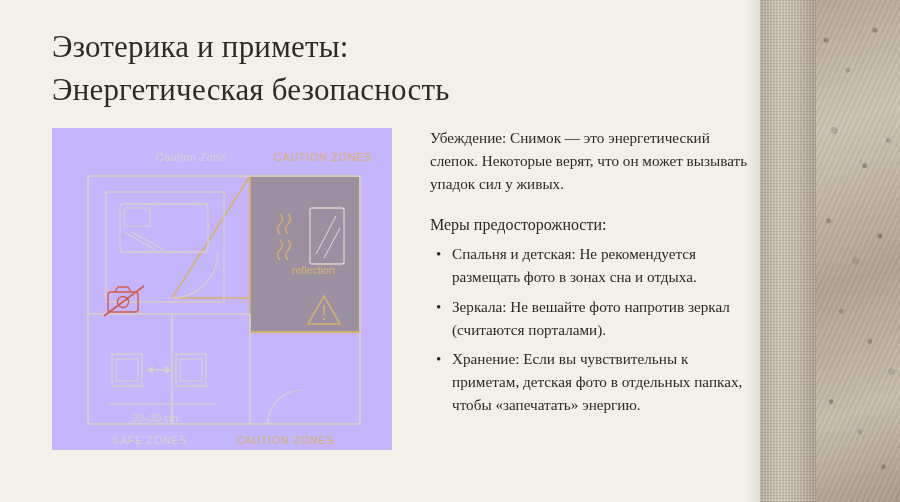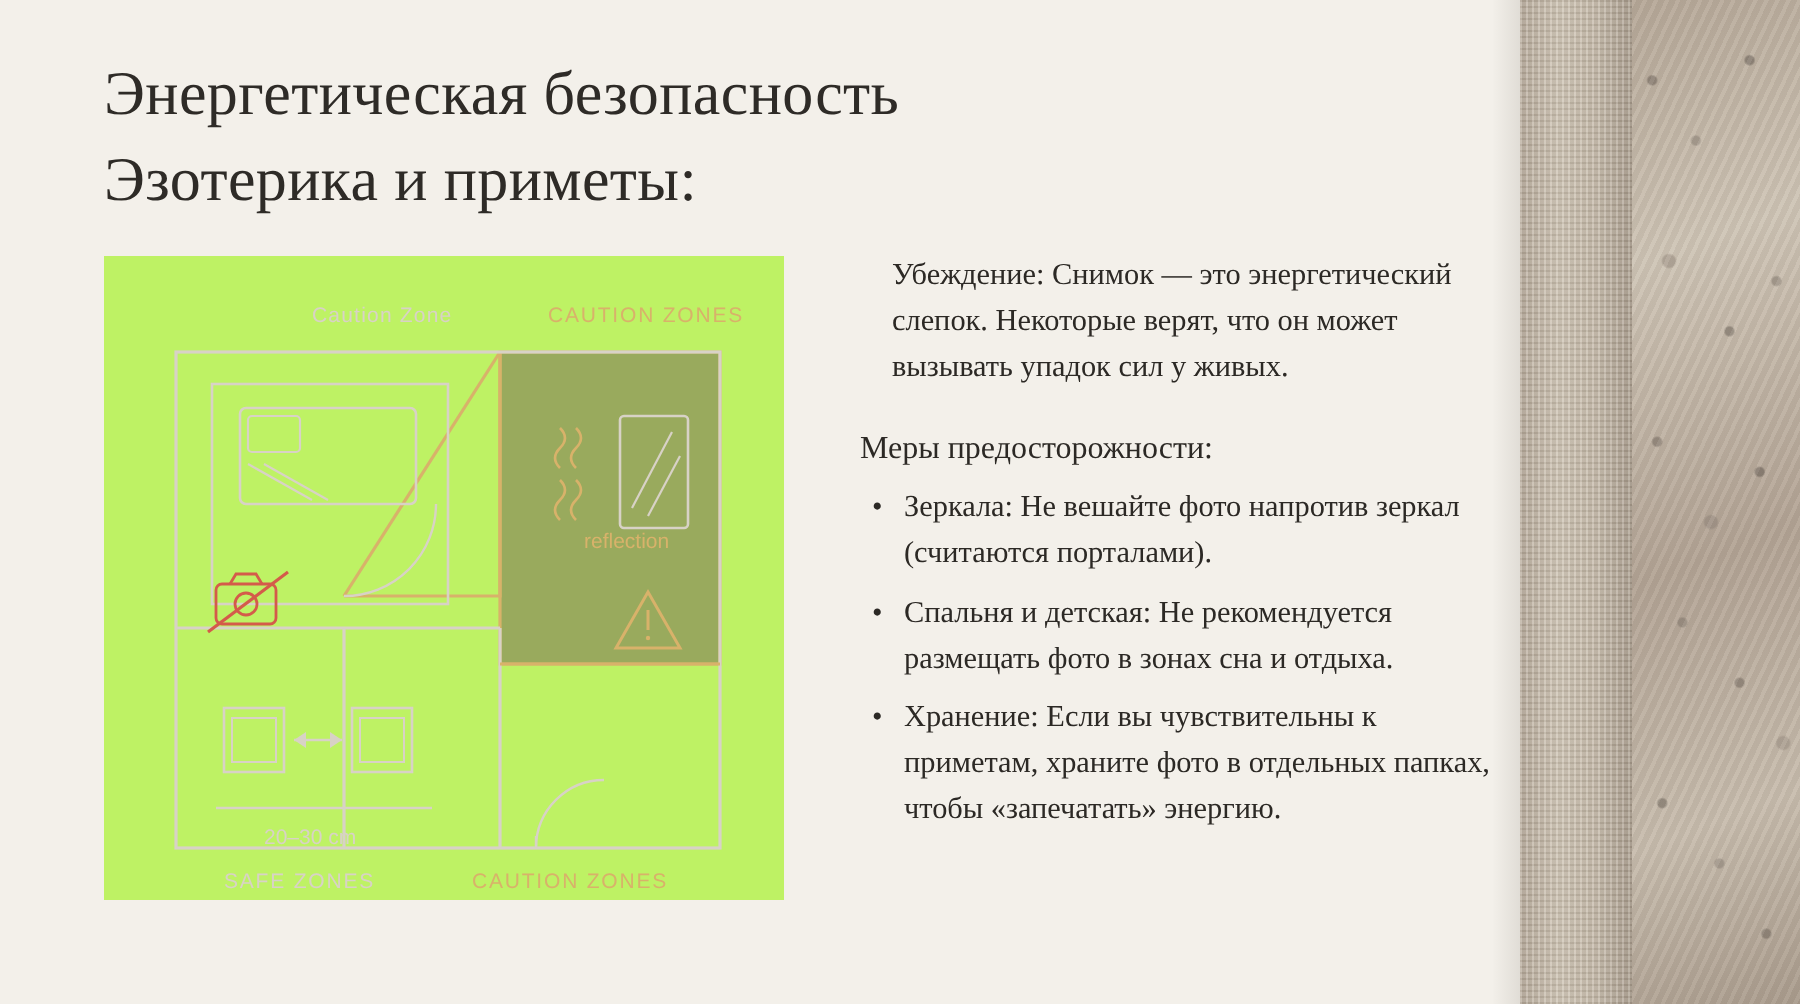--- a/index.html
+++ b/index.html
@@ -102,38 +102,38 @@
   }
   .heading .line { display: block; }
 
   
   .plan-card {
     position: absolute;
     left: 52px;
     top: 128px;
     width: 340px;
     height: 322px;
-    background: #bef264;
+    background: #c4b5fd;
     overflow: hidden;
   }
   .plan-card svg { display: block; }
 
   
   .text-col {
     position: absolute;
     left: 430px;
     top: 126px;
     width: 328px;
     color: #2c2925;
     font-family: "Liberation Serif", serif;
   }
   .para {
     font-size: 15.2px;
     line-height: 1.52;
-    margin: 0 0 18px 16px;
+    margin: 0 0 18px 0;
   }
   .sub-title {
     font-size: 16px;
     line-height: 1.5;
     margin: 0 0 6px 0;
   }
   ul.measures {
     margin: 0;
     padding: 0 0 0 20px;
     list-style: none;
@@ -159,22 +159,22 @@
 
 <div class="slide">
 
   <div class="strip-shadow"></div>
   <div class="right-strips">
     <div class="strip-fabric"></div>
     <div class="strip-granite"></div>
   </div>
 
   <div class="heading">
+    <span class="line">Эзотерика и приметы:</span>
     <span class="line">Энергетическая безопасность</span>
-    <span class="line">Эзотерика и приметы:</span>
   </div>
 
   <div class="plan-card">
     <svg width="340" height="322" viewBox="0 0 340 322" xmlns="http://www.w3.org/2000/svg">
 
       <path d="M198,48 L308,48 L308,204 L198,204 Z" fill="#7a7058" opacity="0.55"></path>
       <path d="M198,48 L308,48 L308,204 L198,204 Z" fill="none" stroke="#d8b26a" stroke-width="1.6"></path>
       <path d="M198,48 L198,170 L120,170" fill="none" stroke="#d8b26a" stroke-width="1.6"></path>
       <path d="M198,48 L120,170" fill="none" stroke="#d8b26a" stroke-width="1.6"></path>
 
@@ -242,19 +242,19 @@
       <text x="80" y="294" fill="#d8d2c6" font-family="Liberation Sans, sans-serif" font-size="10.5">20–30 cm</text>
       <text x="60" y="316" fill="#d8d2c6" font-family="Liberation Sans, sans-serif" font-size="10.5" letter-spacing="0.9">SAFE ZONES</text>
       <text x="184" y="316" fill="#d8b26a" font-family="Liberation Sans, sans-serif" font-size="10.5" letter-spacing="0.9">CAUTION ZONES</text>
     </svg>
   </div>
 
   <div class="text-col">
     <p class="para">Убеждение: Снимок — это энергетический слепок. Некоторые верят, что он может вызывать упадок сил у живых.</p>
     <p class="sub-title">Меры предосторожности:</p>
     <ul class="measures">
+      <li>Спальня и детская: Не рекомендуется размещать фото в зонах сна и отдыха.</li>
       <li>Зеркала: Не вешайте фото напротив зеркал (считаются порталами).</li>
-      <li>Спальня и детская: Не рекомендуется размещать фото в зонах сна и отдыха.</li>
-      <li>Хранение: Если вы чувствительны к приметам, храните фото в отдельных папках, чтобы «запечатать» энергию.</li>
+      <li>Хранение: Если вы чувствительны к приметам, детская фото в отдельных папках, чтобы «запечатать» энергию.</li>
     </ul>
   </div>
 
 </div>
 
 </body></html>

